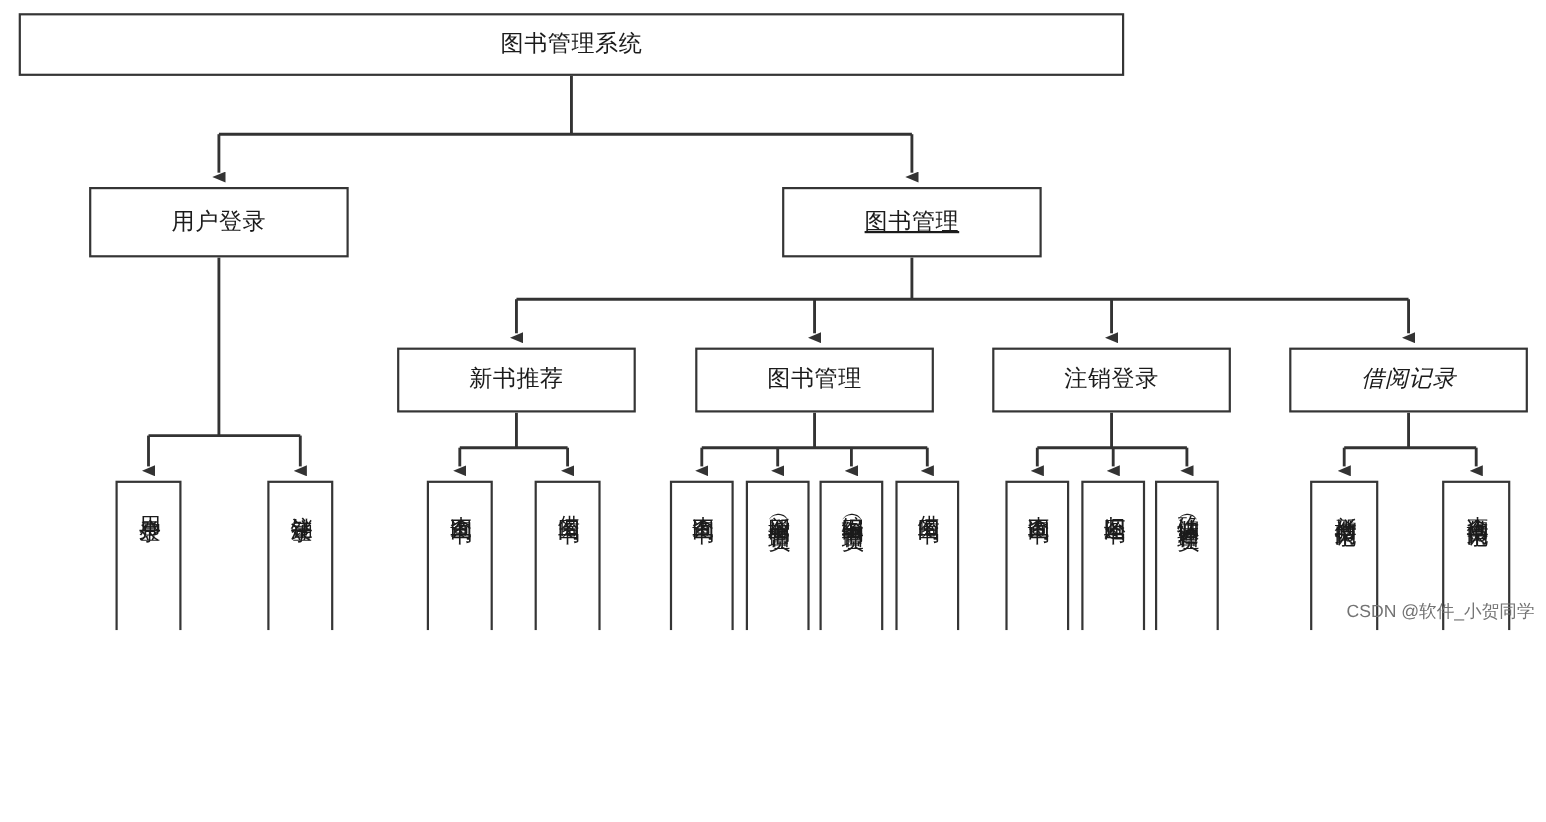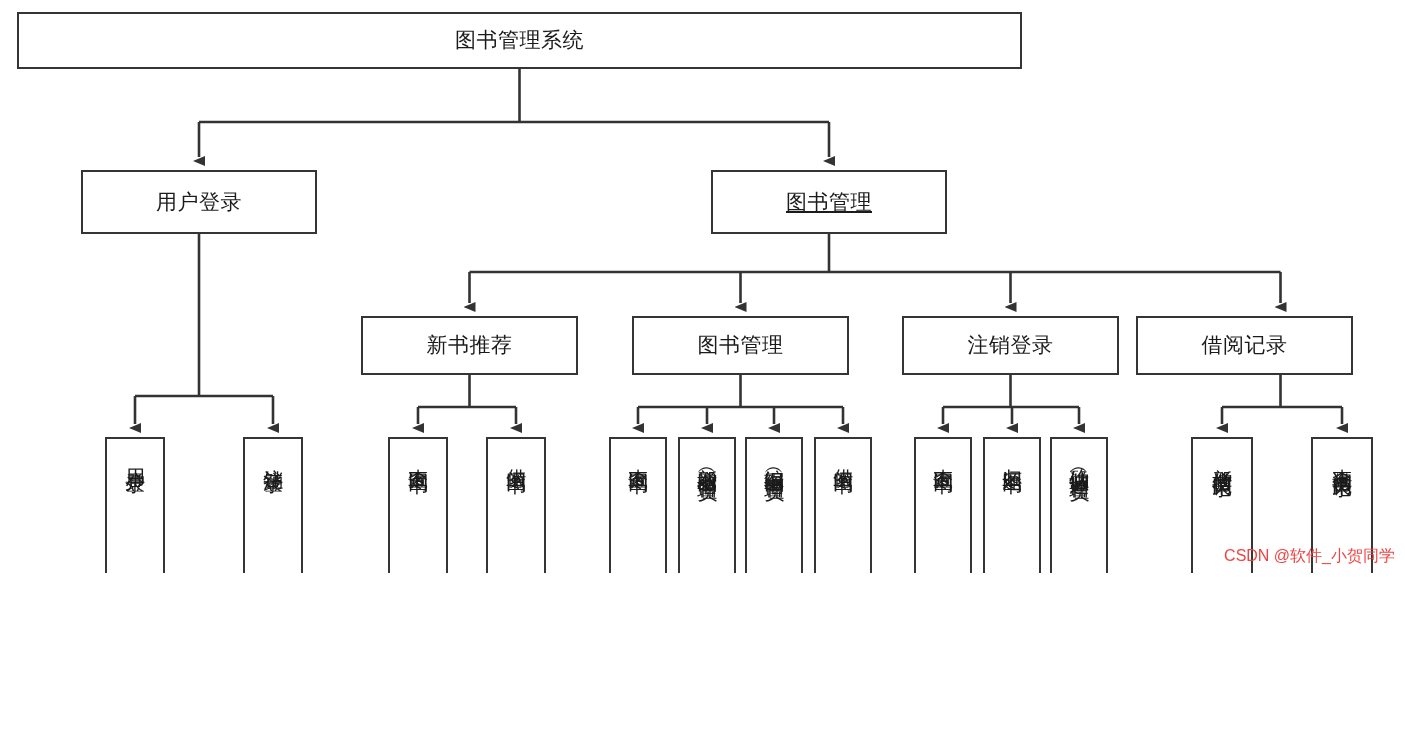--- a/index.html
+++ b/index.html
@@ -59,21 +59,21 @@
     font-size: 20px;
     line-height: 1.28;
     letter-spacing: 2px;
     white-space: nowrap;
   }
   #watermark {
     position: absolute;
     right: 10px;
     bottom: 6px;
     font-size: 16px;
-    color: #ef4444;
+    color: #737373;
     white-space: nowrap;
     z-index: 5;
     font-family: "Liberation Sans", "DejaVu Sans", sans-serif;
   }
 </style>
 </head>
 <body>
 
 <div id="canvas">
 
@@ -133,21 +133,21 @@
 
   <div class="node horiz" style="left: 361px; top: 316px; width: 217px; height: 59px; text-align: center;">
     <span class="node-label">新书推荐</span>
   </div>
   <div class="node horiz" style="left: 632px; top: 316px; width: 217px; height: 59px;">
     <span class="node-label">图书管理</span>
   </div>
   <div class="node horiz" style="left: 902px; top: 316px; width: 217px; height: 59px;">
     <span class="node-label">注销登录</span>
   </div>
-  <div class="node horiz" style="left: 1136px; top: 316px; width: 217px; height: 59px;">
+  <div class="node horiz" style="left: 1172px; top: 316px; width: 217px; height: 59px; font-style: italic;">
     <span class="node-label">借阅记录</span>
   </div>
 
   <div class="node vert" style="left: 105px; top: 437px; width: 60px; height: 296px;">
     <span class="node-label">用户登录</span>
   </div>
   <div class="node vert" style="left: 243px; top: 437px; width: 60px; height: 296px;">
     <span class="node-label">注销登录</span>
   </div>
 

